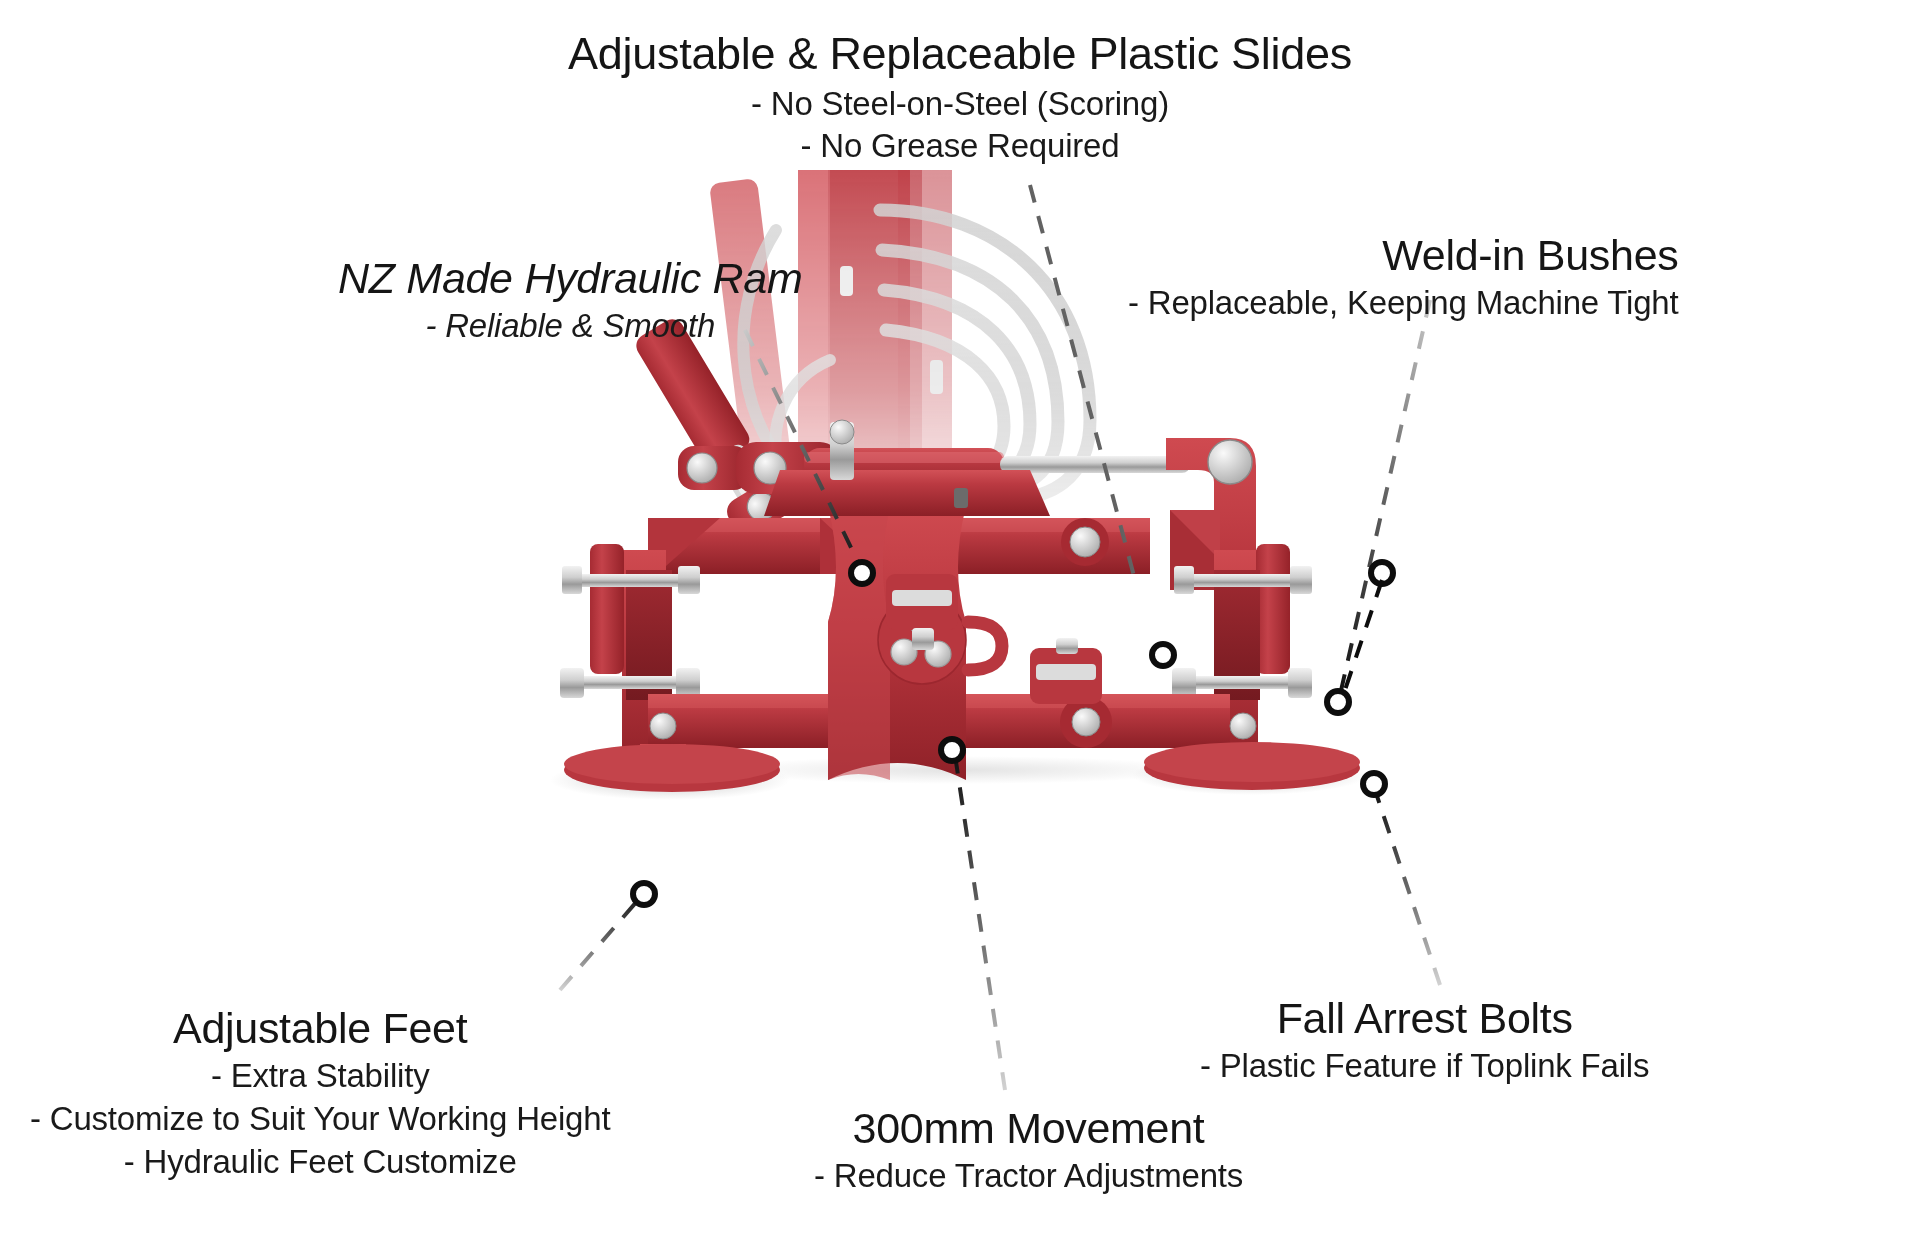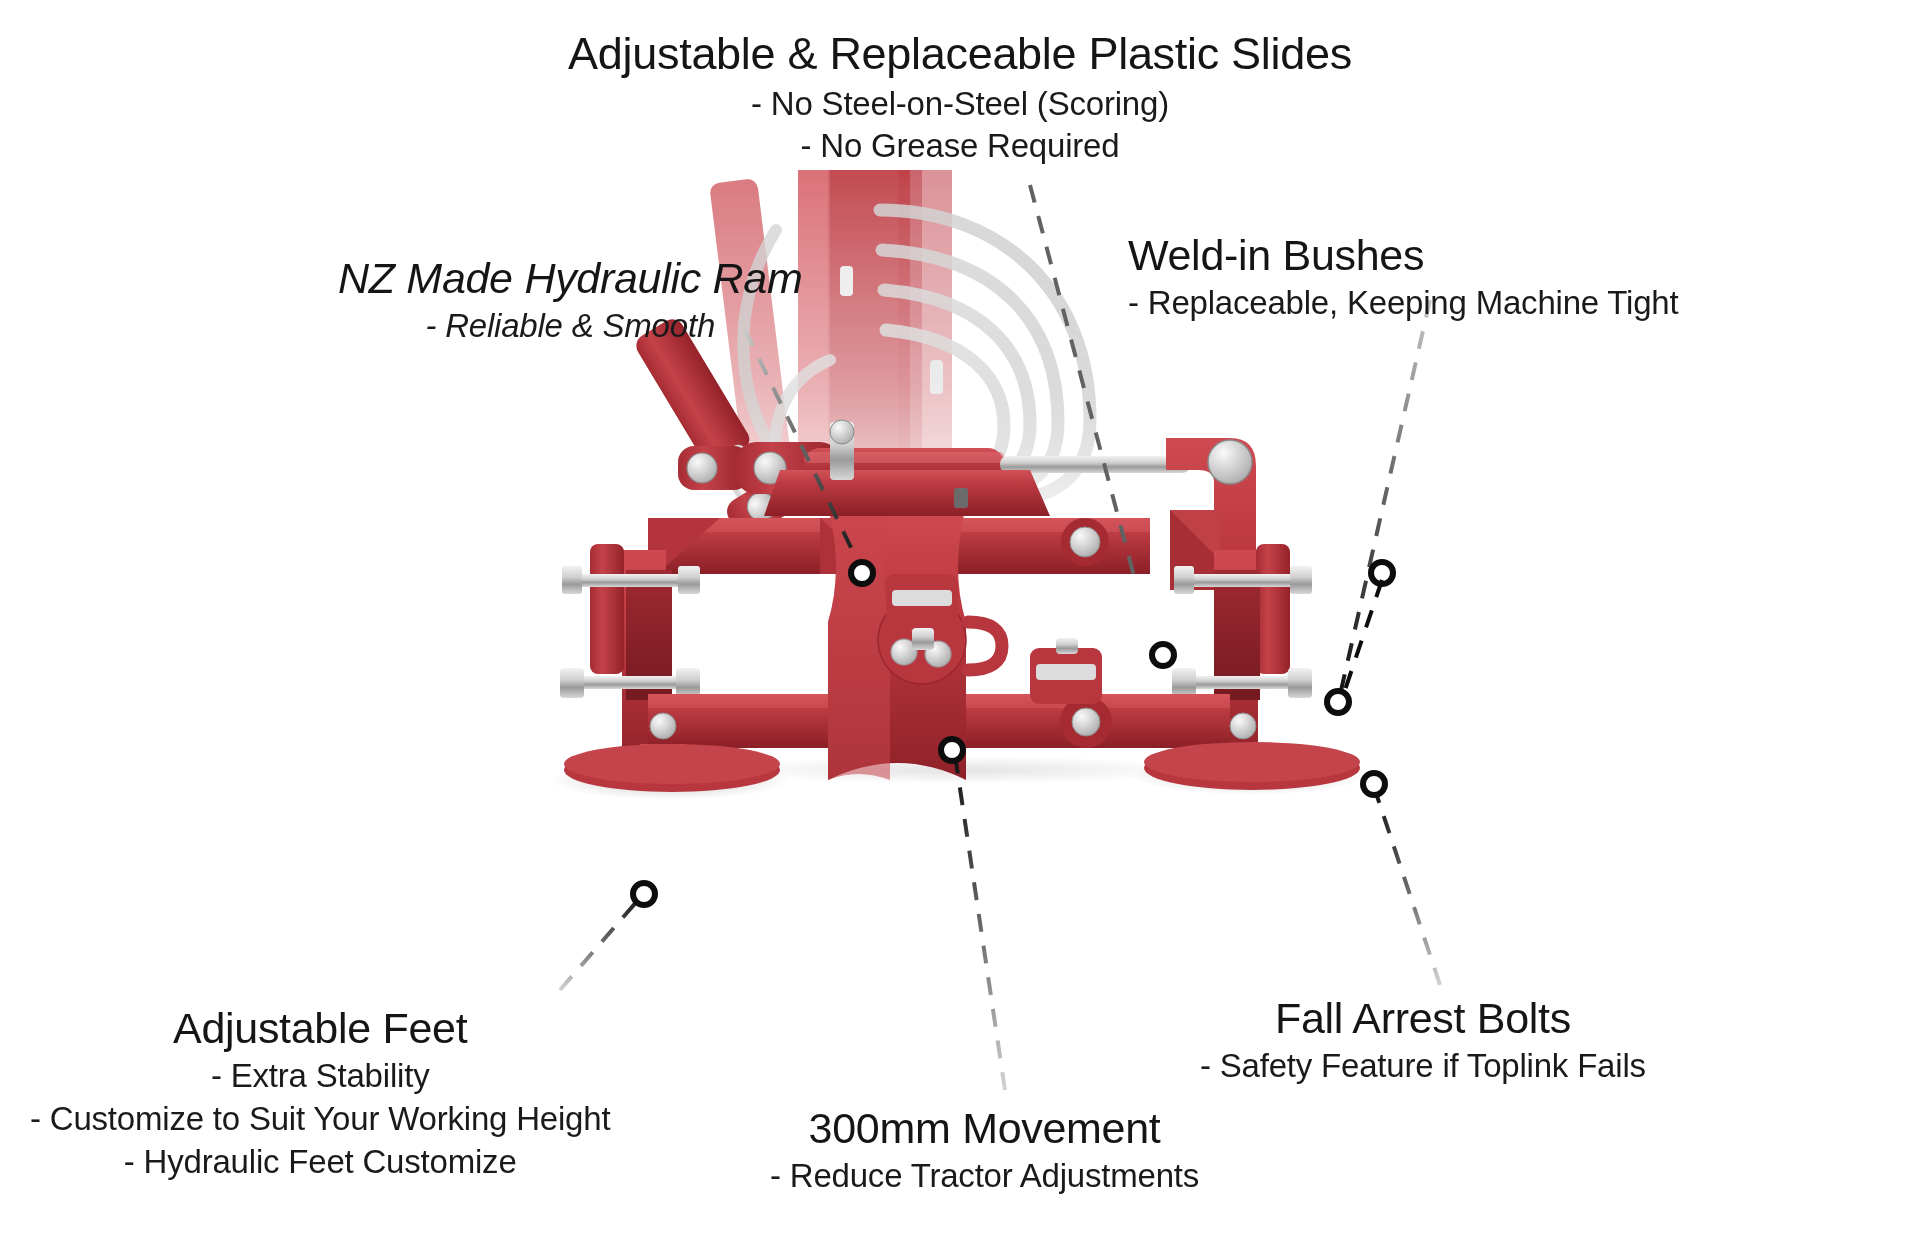--- a/index.html
+++ b/index.html
@@ -10,23 +10,23 @@
 
   
   .callout{position:absolute;text-align:center;line-height:1.08;}
   .callout .ttl{font-size:43px;font-weight:400;letter-spacing:-.3px;color:#151515;white-space:nowrap;}
   .callout .sub{font-size:33px;font-weight:400;letter-spacing:-.2px;color:#1a1a1a;white-space:nowrap;margin-top:7px;}
 
   #c-slides{left:50%;transform:translateX(-50%);top:30px;}
   #c-slides .ttl{font-size:45px;}
   #c-ram{left:338px;top:255px;font-style:italic;}
   #c-bush{left:1128px;top:232px;}
-  #c-bush .ttl{text-align:left;}
+  #c-bush .ttl{text-align:right;}
   #c-feet{left:30px;top:1005px;}
-  #c-move{left:770px;top:1105px;}
+  #c-move{left:814px;top:1105px;}
   #c-fall{left:1200px;top:995px;}
 
   
   #machine{position:absolute;left:530px;top:170px;width:900px;height:820px;}
   #machine svg{display:block;width:900px;height:820px;overflow:visible;}
 
   
   #leaders{position:absolute;inset:0;width:1920px;height:1260px;pointer-events:none;}
   #leaders svg{display:block;width:1920px;height:1260px;}
 </style>
@@ -301,16 +301,16 @@
     <div class="sub">- Hydraulic Feet Customize</div>
   </div>
 
   <div class="callout" id="c-move">
     <div class="ttl">300mm Movement</div>
     <div class="sub">- Reduce Tractor Adjustments</div>
   </div>
 
   <div class="callout" id="c-fall">
     <div class="ttl">Fall Arrest Bolts</div>
-    <div class="sub">- Safety Feature if Toplink Fails</div>
+    <div class="sub">- Plastic Feature if Toplink Fails</div>
   </div>
 
 </div>
 
 </body></html>

